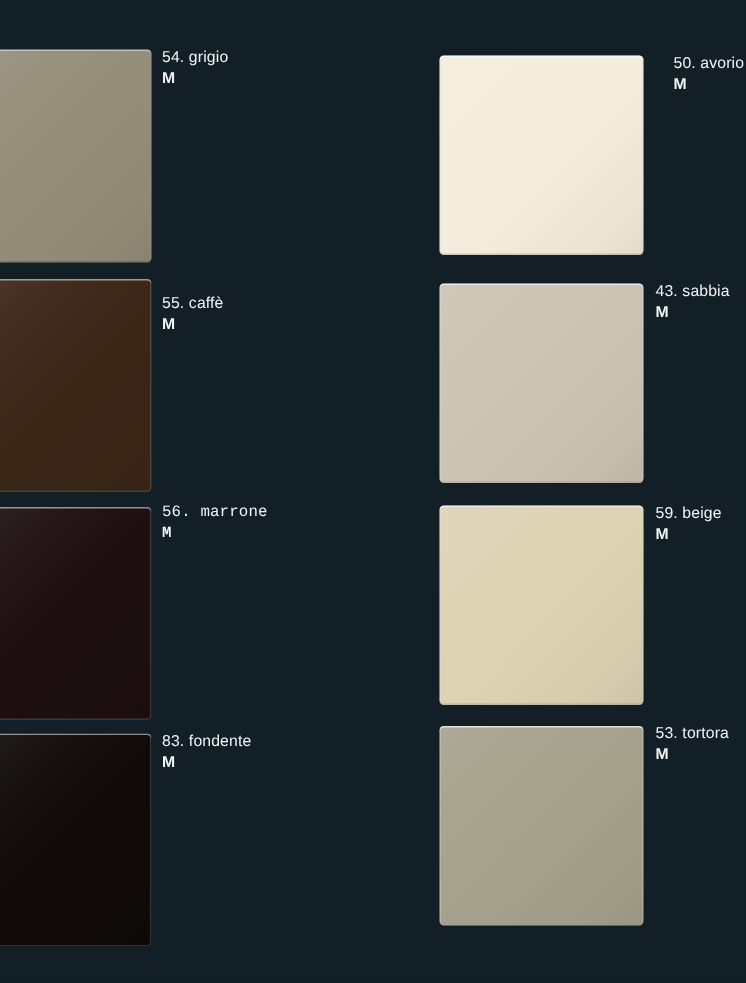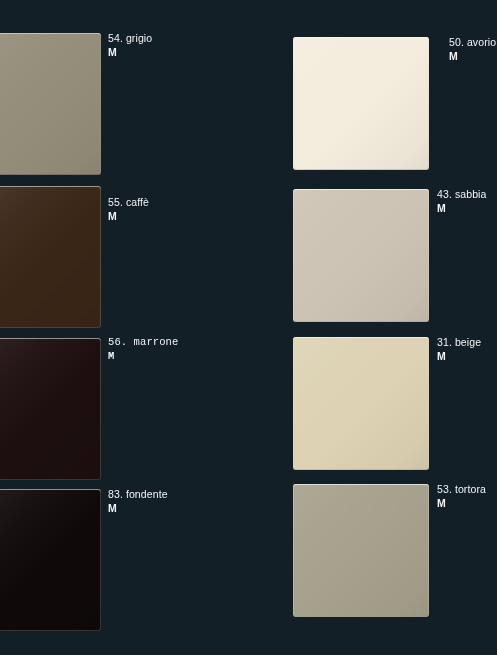--- a/index.html
+++ b/index.html
@@ -152,21 +152,21 @@
     <span class="name">50. avorio</span>
     <span class="finish">M</span>
   </div>
 
   <div class="caption" style="left: 437px; top: 188px; color: rgb(242, 243, 244);">
     <span class="name">43. sabbia</span>
     <span class="finish">M</span>
   </div>
 
   <div class="caption" style="left: 437px; top: 336px; color: rgb(242, 243, 244);">
-    <span class="name">31. beige</span>
+    <span class="name">59. beige</span>
     <span class="finish">M</span>
   </div>
 
   <div class="caption" style="left: 437px; top: 483px; color: rgb(242, 243, 244);">
     <span class="name">53. tortora</span>
     <span class="finish">M</span>
   </div>
 
 </div>
 

